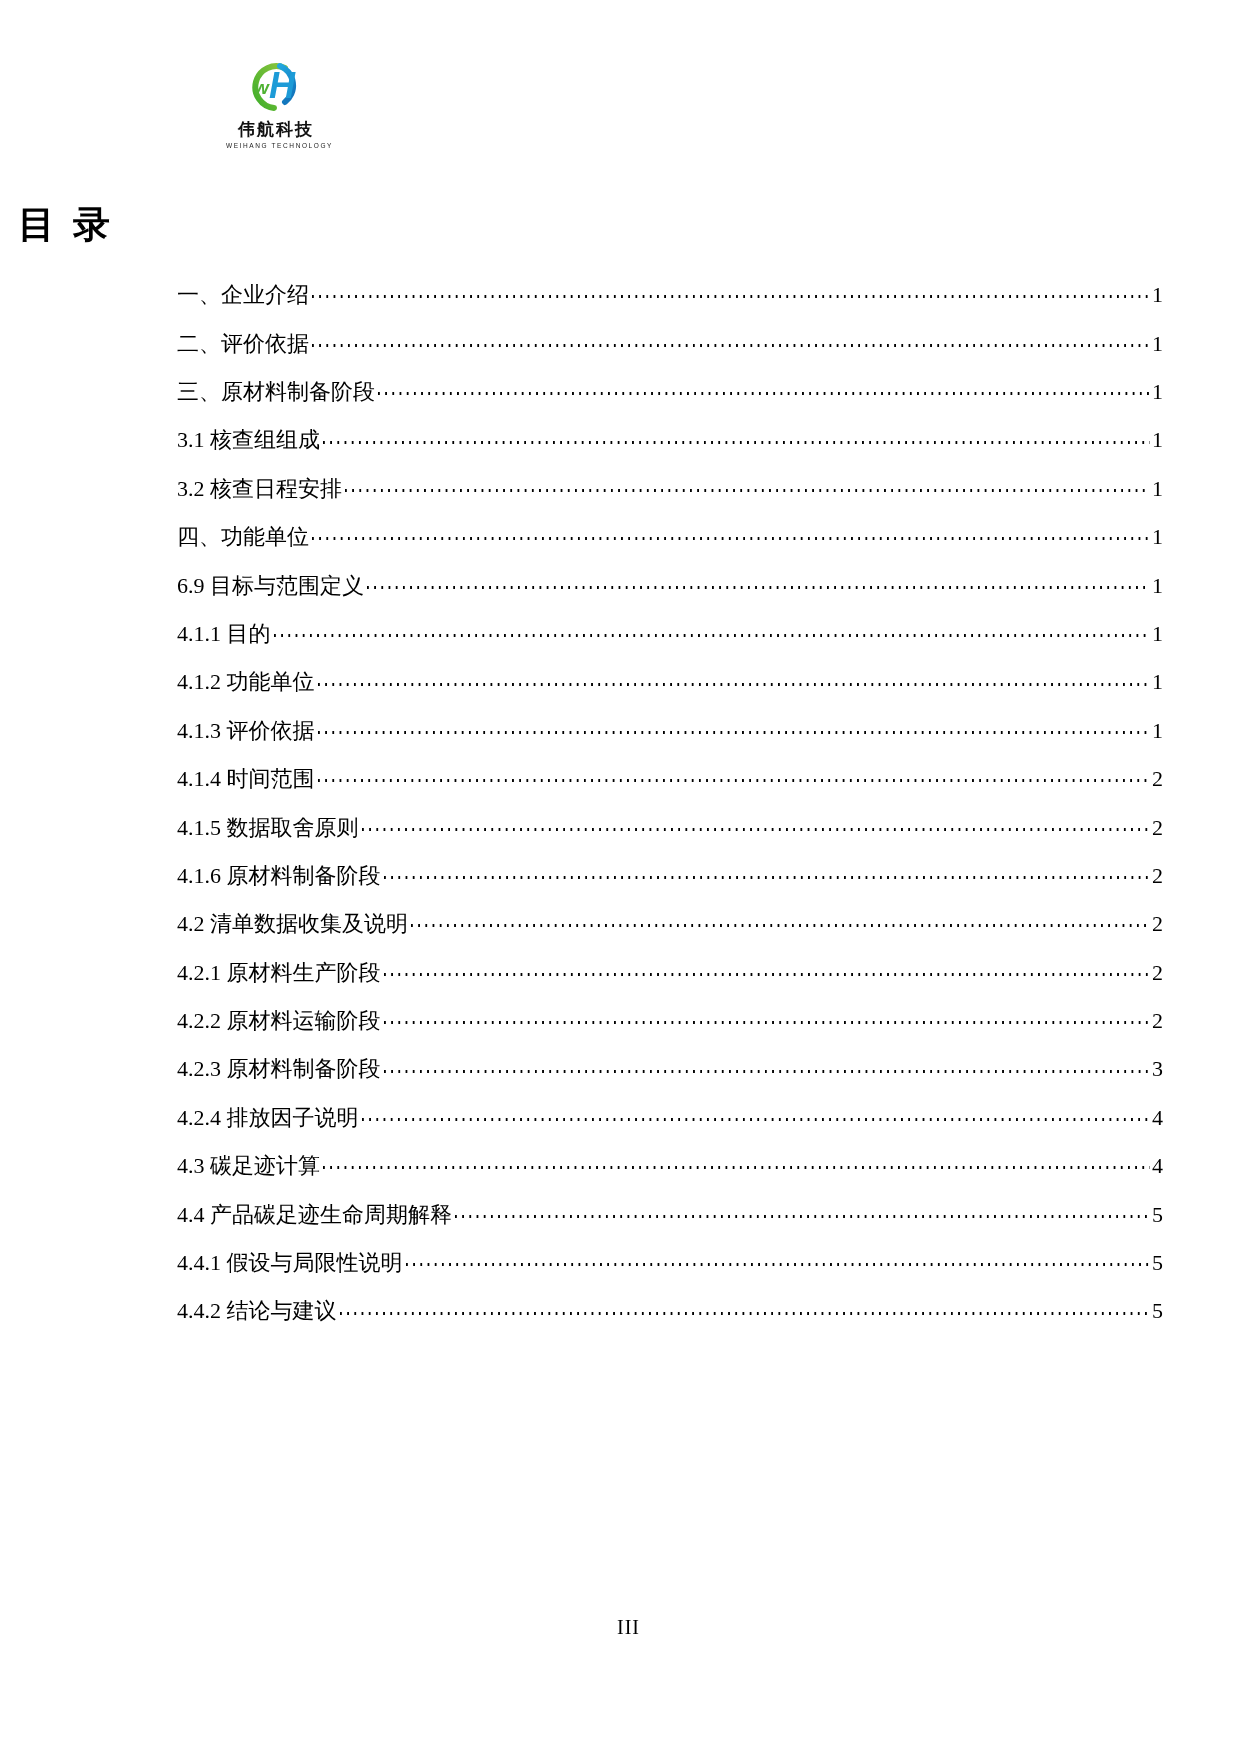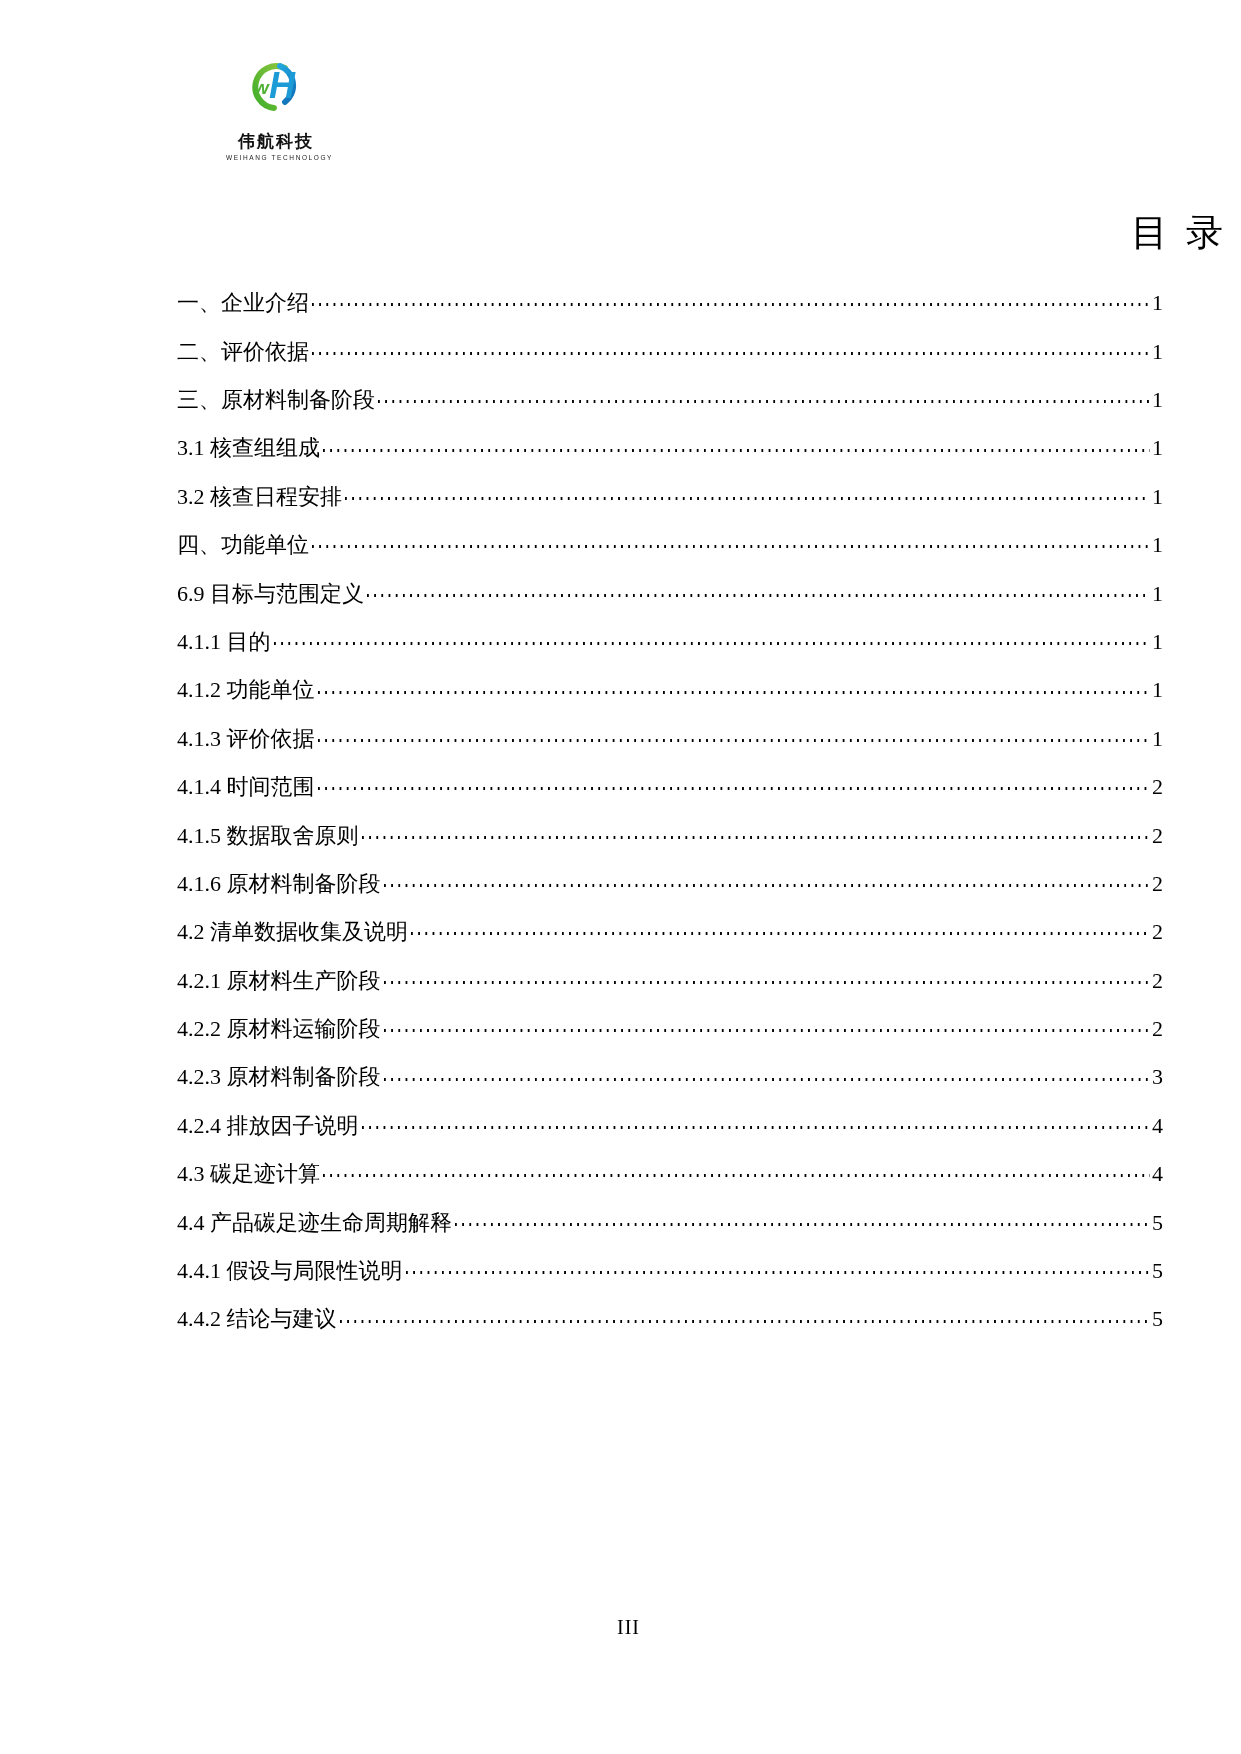--- a/index.html
+++ b/index.html
@@ -12,45 +12,45 @@
   }
   .page { position:absolute; inset:0; overflow:hidden; }
 
   
   .logo-block {
     position:absolute; left:226px; top:56px; width:100px;
     text-align:center;
   }
   .logo-mark { display:block; margin:0 auto; }
   .logo-cn {
-    margin-top:14px;
+    margin-top:2px;
     font-family:"Liberation Sans","DejaVu Sans",sans-serif;
     font-weight:bold; font-size:17px; letter-spacing:2px;
     color:#111;
     white-space:nowrap;
   }
   .logo-en {
     margin-top:1px;
     font-family:"Liberation Sans","DejaVu Sans",sans-serif;
     font-size:6.5px; letter-spacing:1.6px; color:#222;
     white-space:nowrap;
   }
 
   
   .doc-title {
-    position:absolute; top:208px; left:0; width:100%;
-    text-align:right;
-    font-size:37px; font-weight:normal;
+    position:absolute; top:200px; left:0; width:100%;
+    text-align:left;
+    font-size:37px; font-weight:bold;
     letter-spacing:18px; text-indent:18px;
     white-space:nowrap;
   }
 
   
   .toc {
-    position:absolute; left:177px; top:272px; width:986px;
+    position:absolute; left:177px; top:264px; width:986px;
   }
   .toc-row {
     display:flex; align-items:flex-end;
     height:48.4px;
     box-sizing:border-box;
     padding-bottom:5px;
     font-size:22px; line-height:1.1;
   }
   .toc-label { white-space:pre; flex:0 0 auto; }
   .toc-dots {

